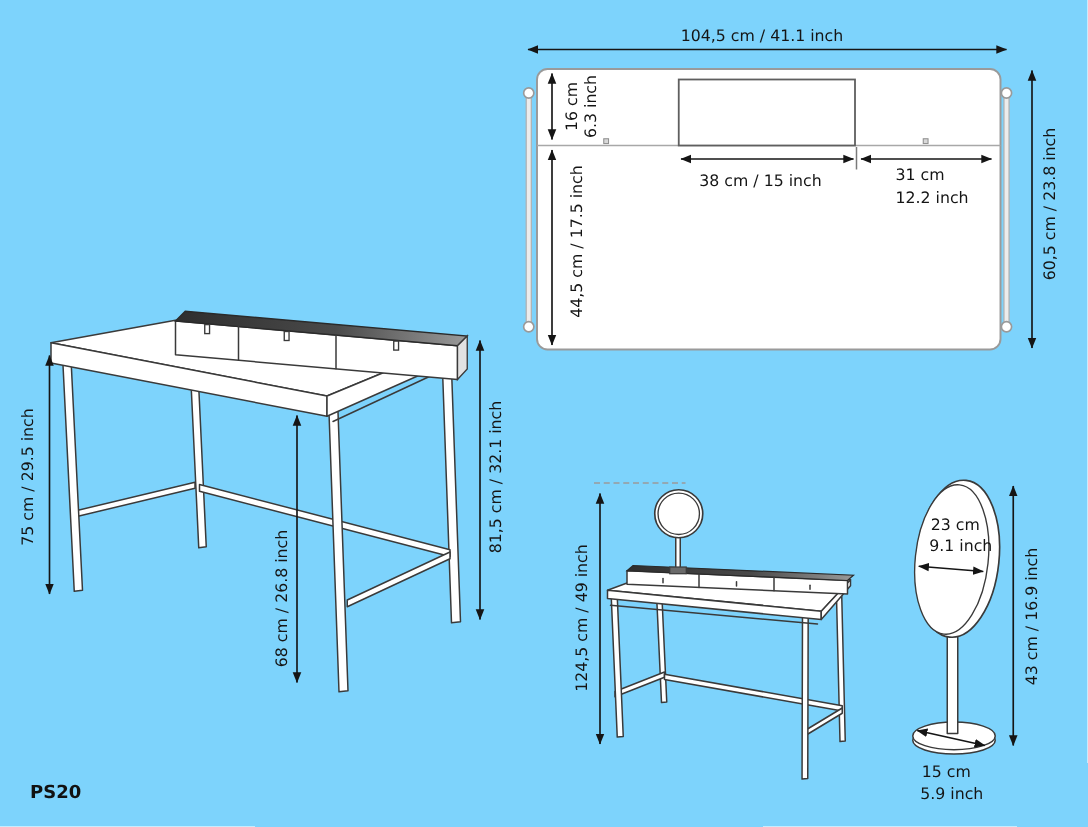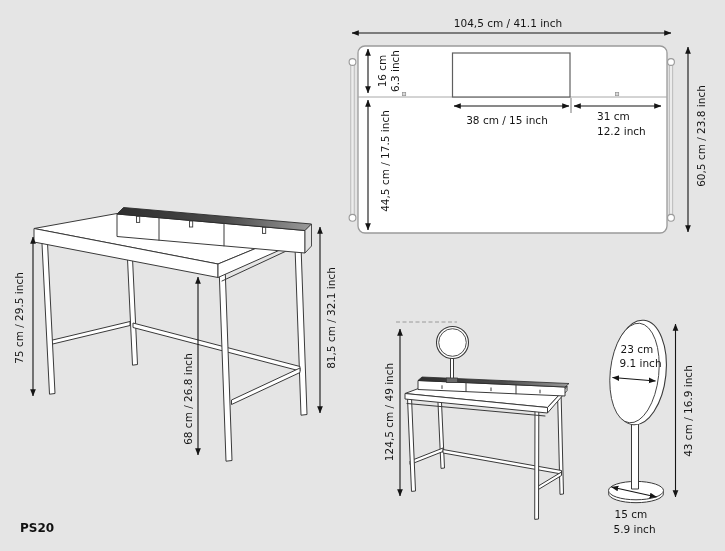--- a/index.html
+++ b/index.html
@@ -1,16 +1,16 @@
 <!DOCTYPE html>
 <html><head>
 <meta charset="utf-8">
 <style>
   html,body{margin:0;padding:0;background:#fff;}
-  .canvas{position:relative;width:725px;height:551px;background:#e5e5e5;overflow:hidden;
+  .canvas{position:relative;width:725px;height:551px;background:#7dd3fc;overflow:hidden;
           font-family:"DejaVu Sans",sans-serif;}
   svg{position:absolute;left:0;top:0;}
   .dim{font-family:"DejaVu Sans",sans-serif;font-size:10.5px;fill:#151515;}
   .vmid{dominant-baseline:central;}
   .code{font-family:"DejaVu Sans",sans-serif;font-size:12px;font-weight:700;fill:#111;}
   .art{stroke:#3a3a3a;stroke-width:1;fill:none;stroke-linejoin:round;stroke-linecap:round;}
   .artf{stroke:#3a3a3a;stroke-width:1;fill:#ffffff;stroke-linejoin:round;}
   .dimline{stroke:#151515;stroke-width:1.1;fill:none;}
 </style>
 </head>

